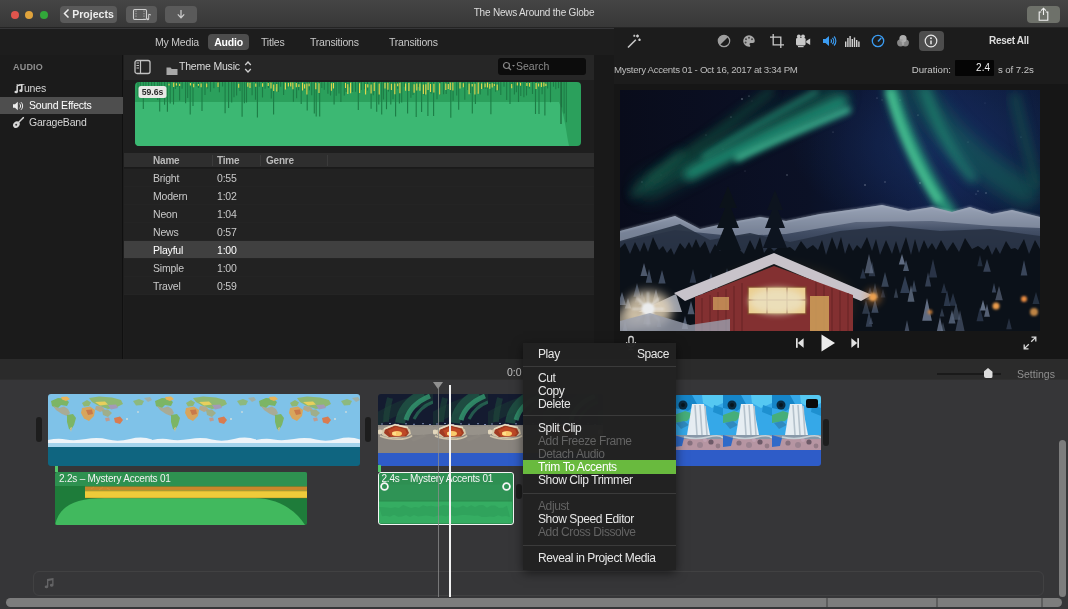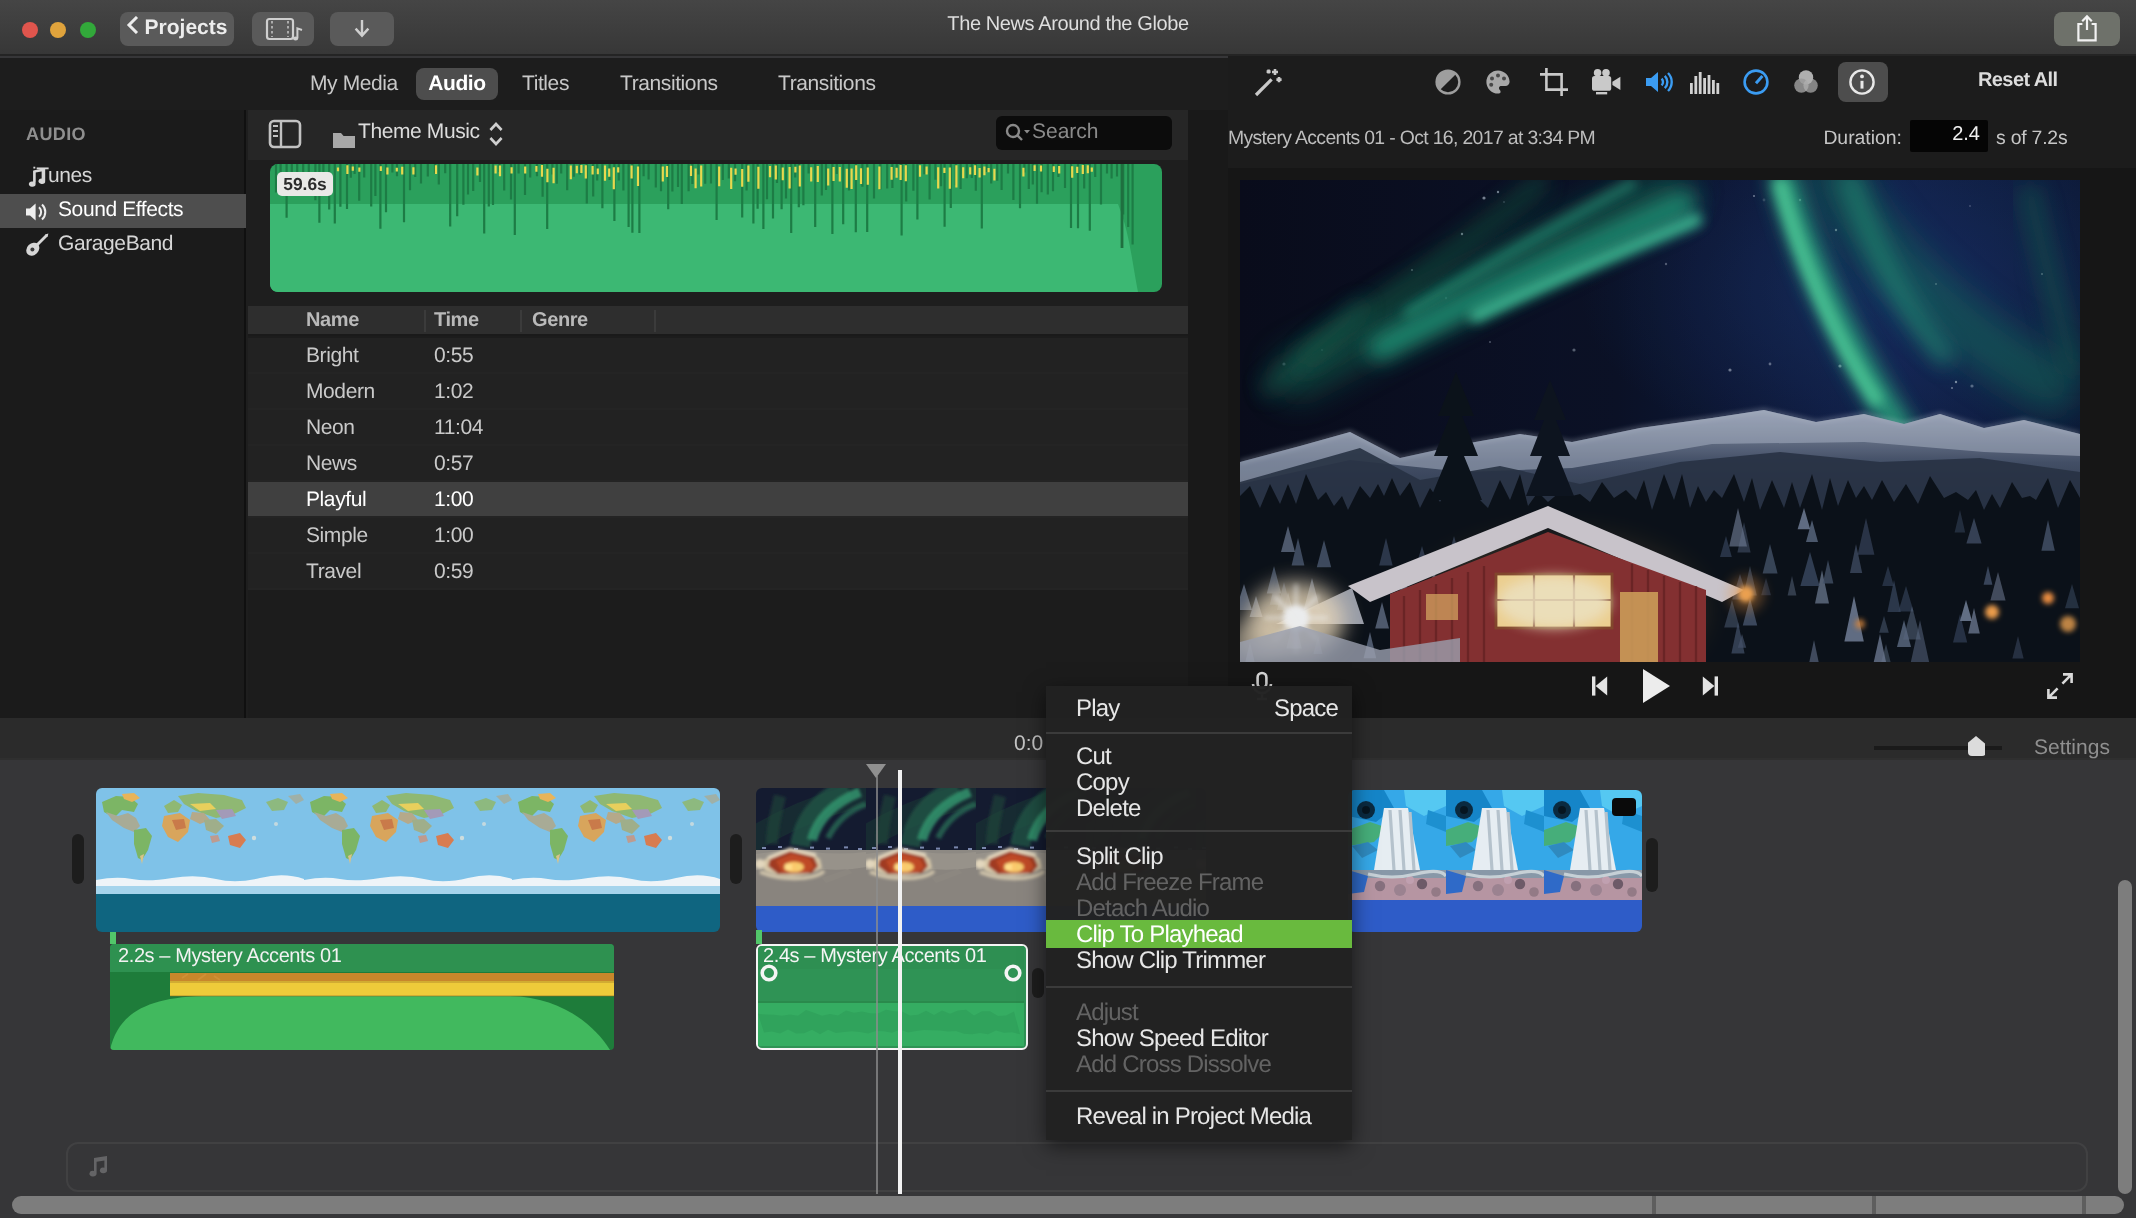--- a/index.html
+++ b/index.html
@@ -155,21 +155,21 @@
 <div class="trow" style="top:16px;">
           <span style="position:absolute;left:29px;">Bright</span>
           <span style="position:absolute;left:93px;">0:55</span>
         </div>
 <div class="trow" style="top:34px;">
           <span style="position:absolute;left:29px;">Modern</span>
           <span style="position:absolute;left:93px;">1:02</span>
         </div>
 <div class="trow" style="top:52px;">
           <span style="position:absolute;left:29px;">Neon</span>
-          <span style="position:absolute;left:93px;">11:04</span>
+          <span style="position:absolute;left:93px;">1:04</span>
         </div>
 <div class="trow" style="top:70px;">
           <span style="position:absolute;left:29px;">News</span>
           <span style="position:absolute;left:93px;">0:57</span>
         </div>
 <div class="trow" style="top:88px;background:#404040;color:#fff;text-decoration:underline;">
           <span style="position:absolute;left:29px;">Playful</span>
           <span style="position:absolute;left:93px;">1:00</span>
         </div>
 <div class="trow" style="top:106px;">
@@ -653,21 +653,21 @@
 <div id="menu">
   <div class="mi" style="top:4px;">Play<span style="position:absolute; right:7px;">Space</span></div>
   <div class="msep" style="top:23px;"></div>
   <div class="mi" style="top:28px;">Cut</div>
   <div class="mi" style="top:41px;">Copy</div>
   <div class="mi" style="top:54px;">Delete</div>
   <div class="msep" style="top:72px;"></div>
   <div class="mi" style="top:78px;">Split Clip</div>
   <div class="mi dis" style="top:91px;">Add Freeze Frame</div>
   <div class="mi dis" style="top:104px;">Detach Audio</div>
-  <div class="mi" style="top:117px; background:#69ba3e; color:#fff;">Clip To Playhead</div>
+  <div class="mi" style="top:117px; background:#69ba3e; color:#fff;">Trim To Accents</div>
   <div class="mi" style="top:130px;">Show Clip Trimmer</div>
   <div class="msep" style="top:150px;"></div>
   <div class="mi dis" style="top:156px;">Adjust</div>
   <div class="mi" style="top:169px;">Show Speed Editor</div>
   <div class="mi dis" style="top:182px;">Add Cross Dissolve</div>
   <div class="msep" style="top:202px;"></div>
   <div class="mi" style="top:208px;">Reveal in Project Media</div>
 </div>
 
 </div>

